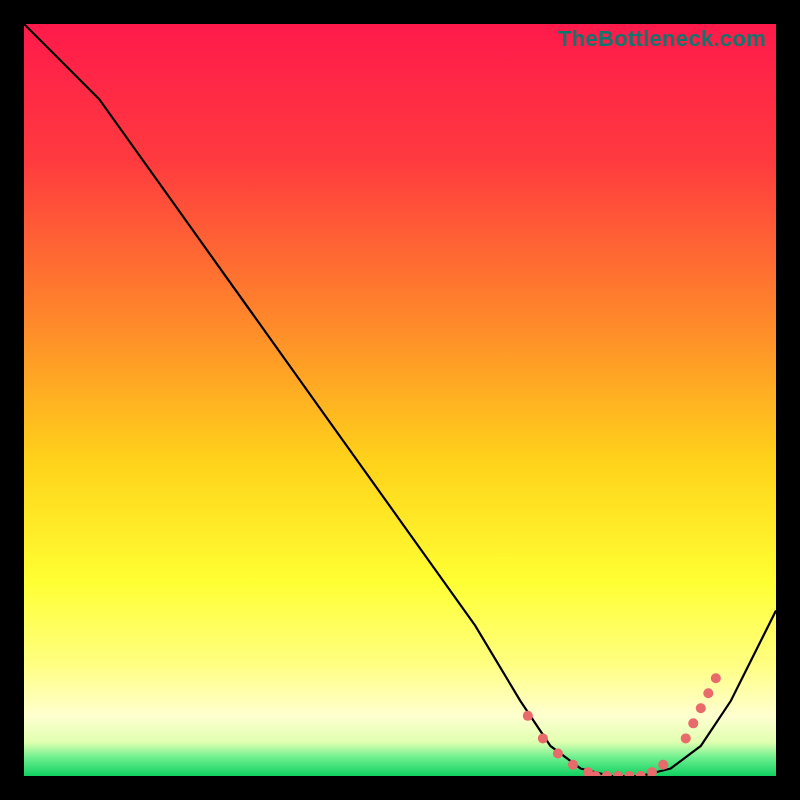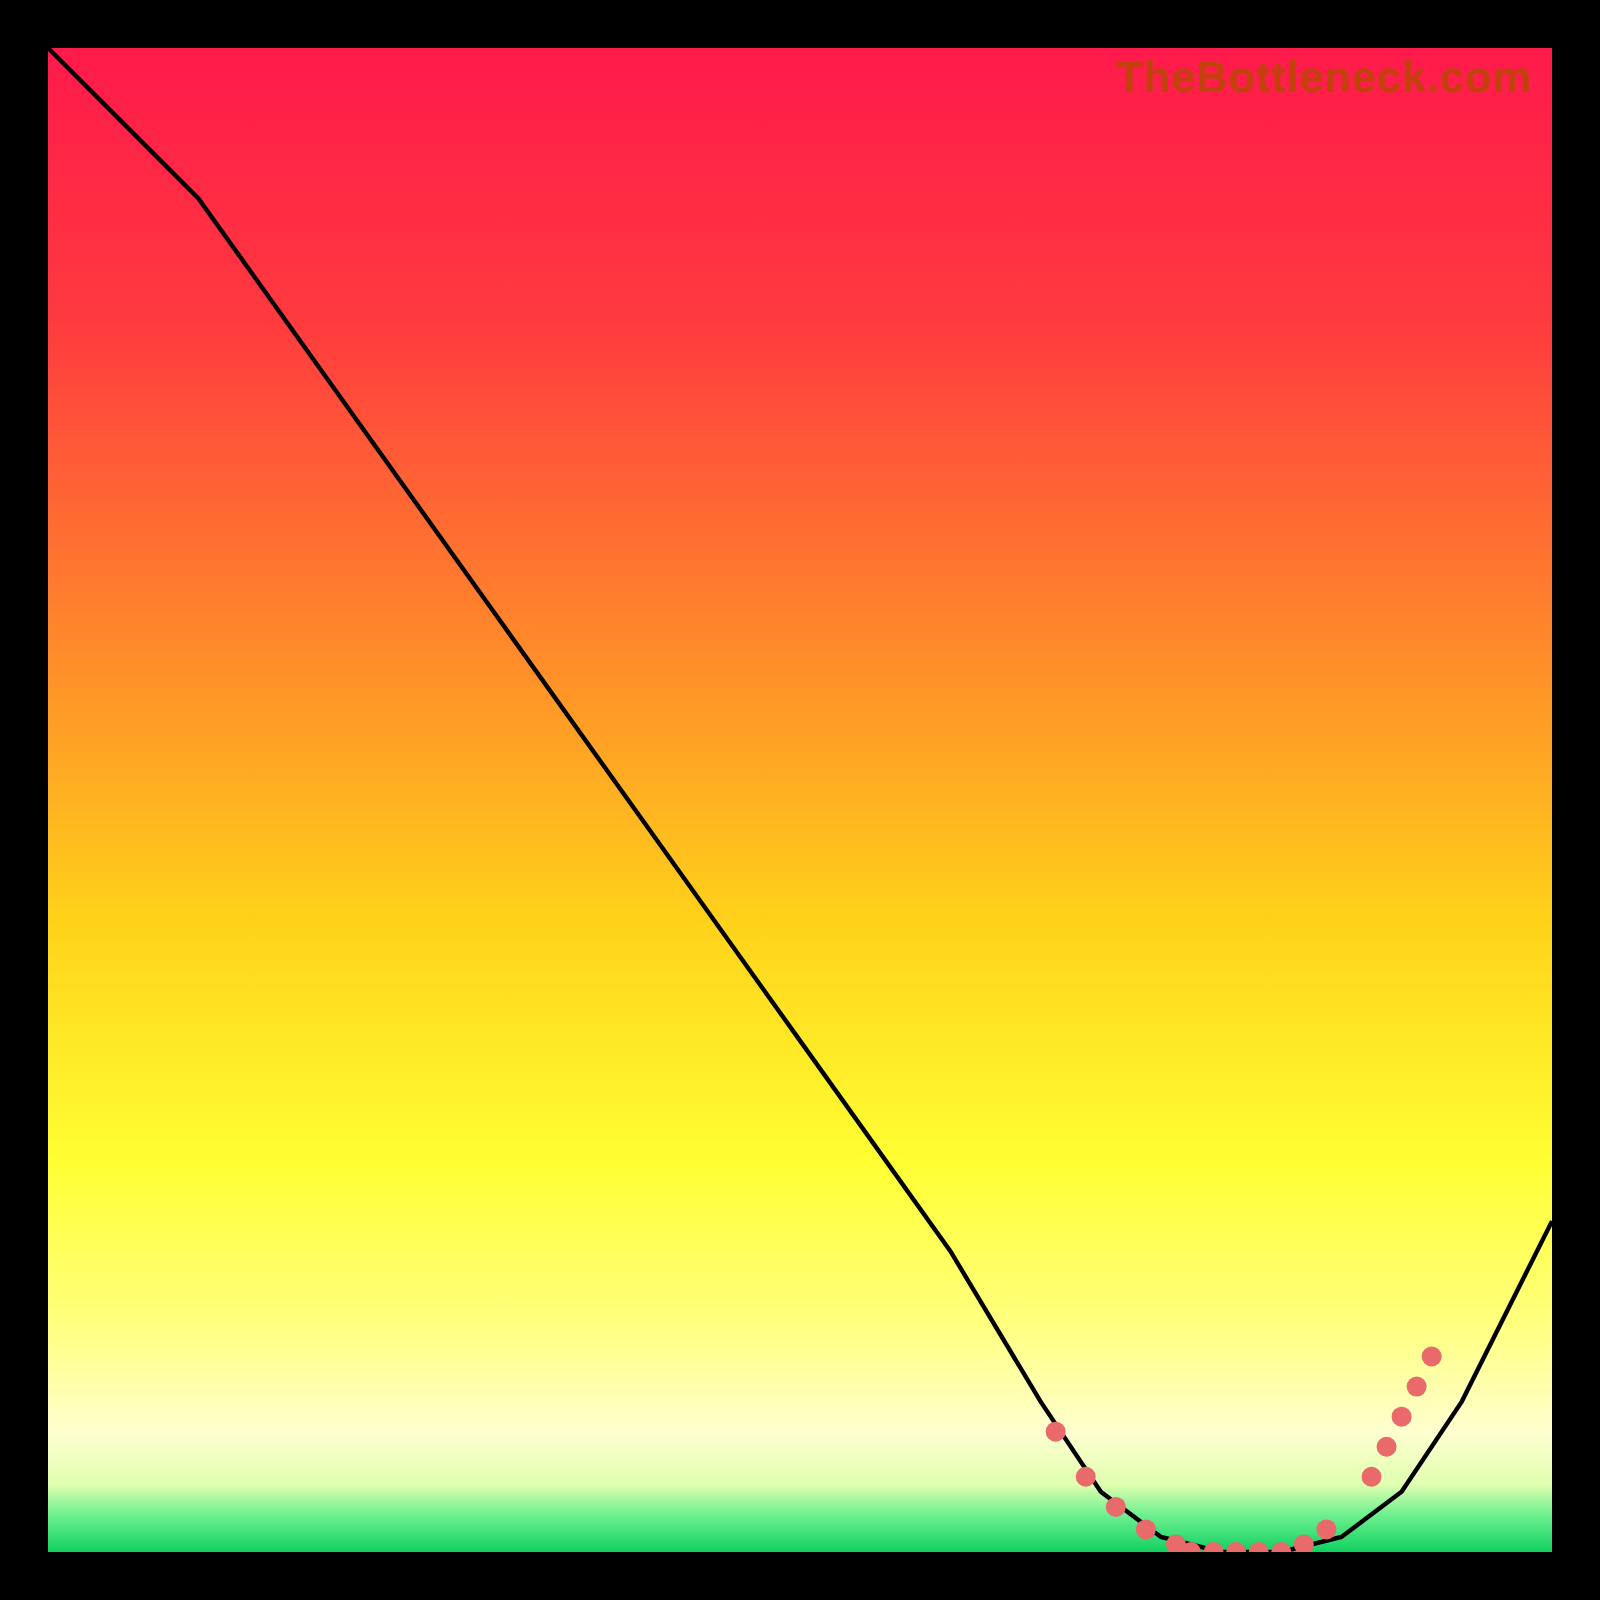--- a/index.html
+++ b/index.html
@@ -18,21 +18,21 @@
     width: 752px;
     height: 752px;
     background: #000;
   }
   .watermark {
     position: absolute;
     top: 2px;
     right: 10px;
     font-size: 22px;
     font-weight: 600;
-    color: #c2410c;
+    color: #0f766e;
     letter-spacing: 0.3px;
     pointer-events: none;
     user-select: none;
   }
   svg {
     display: block;
   }
 </style>
 </head>
 <body>

